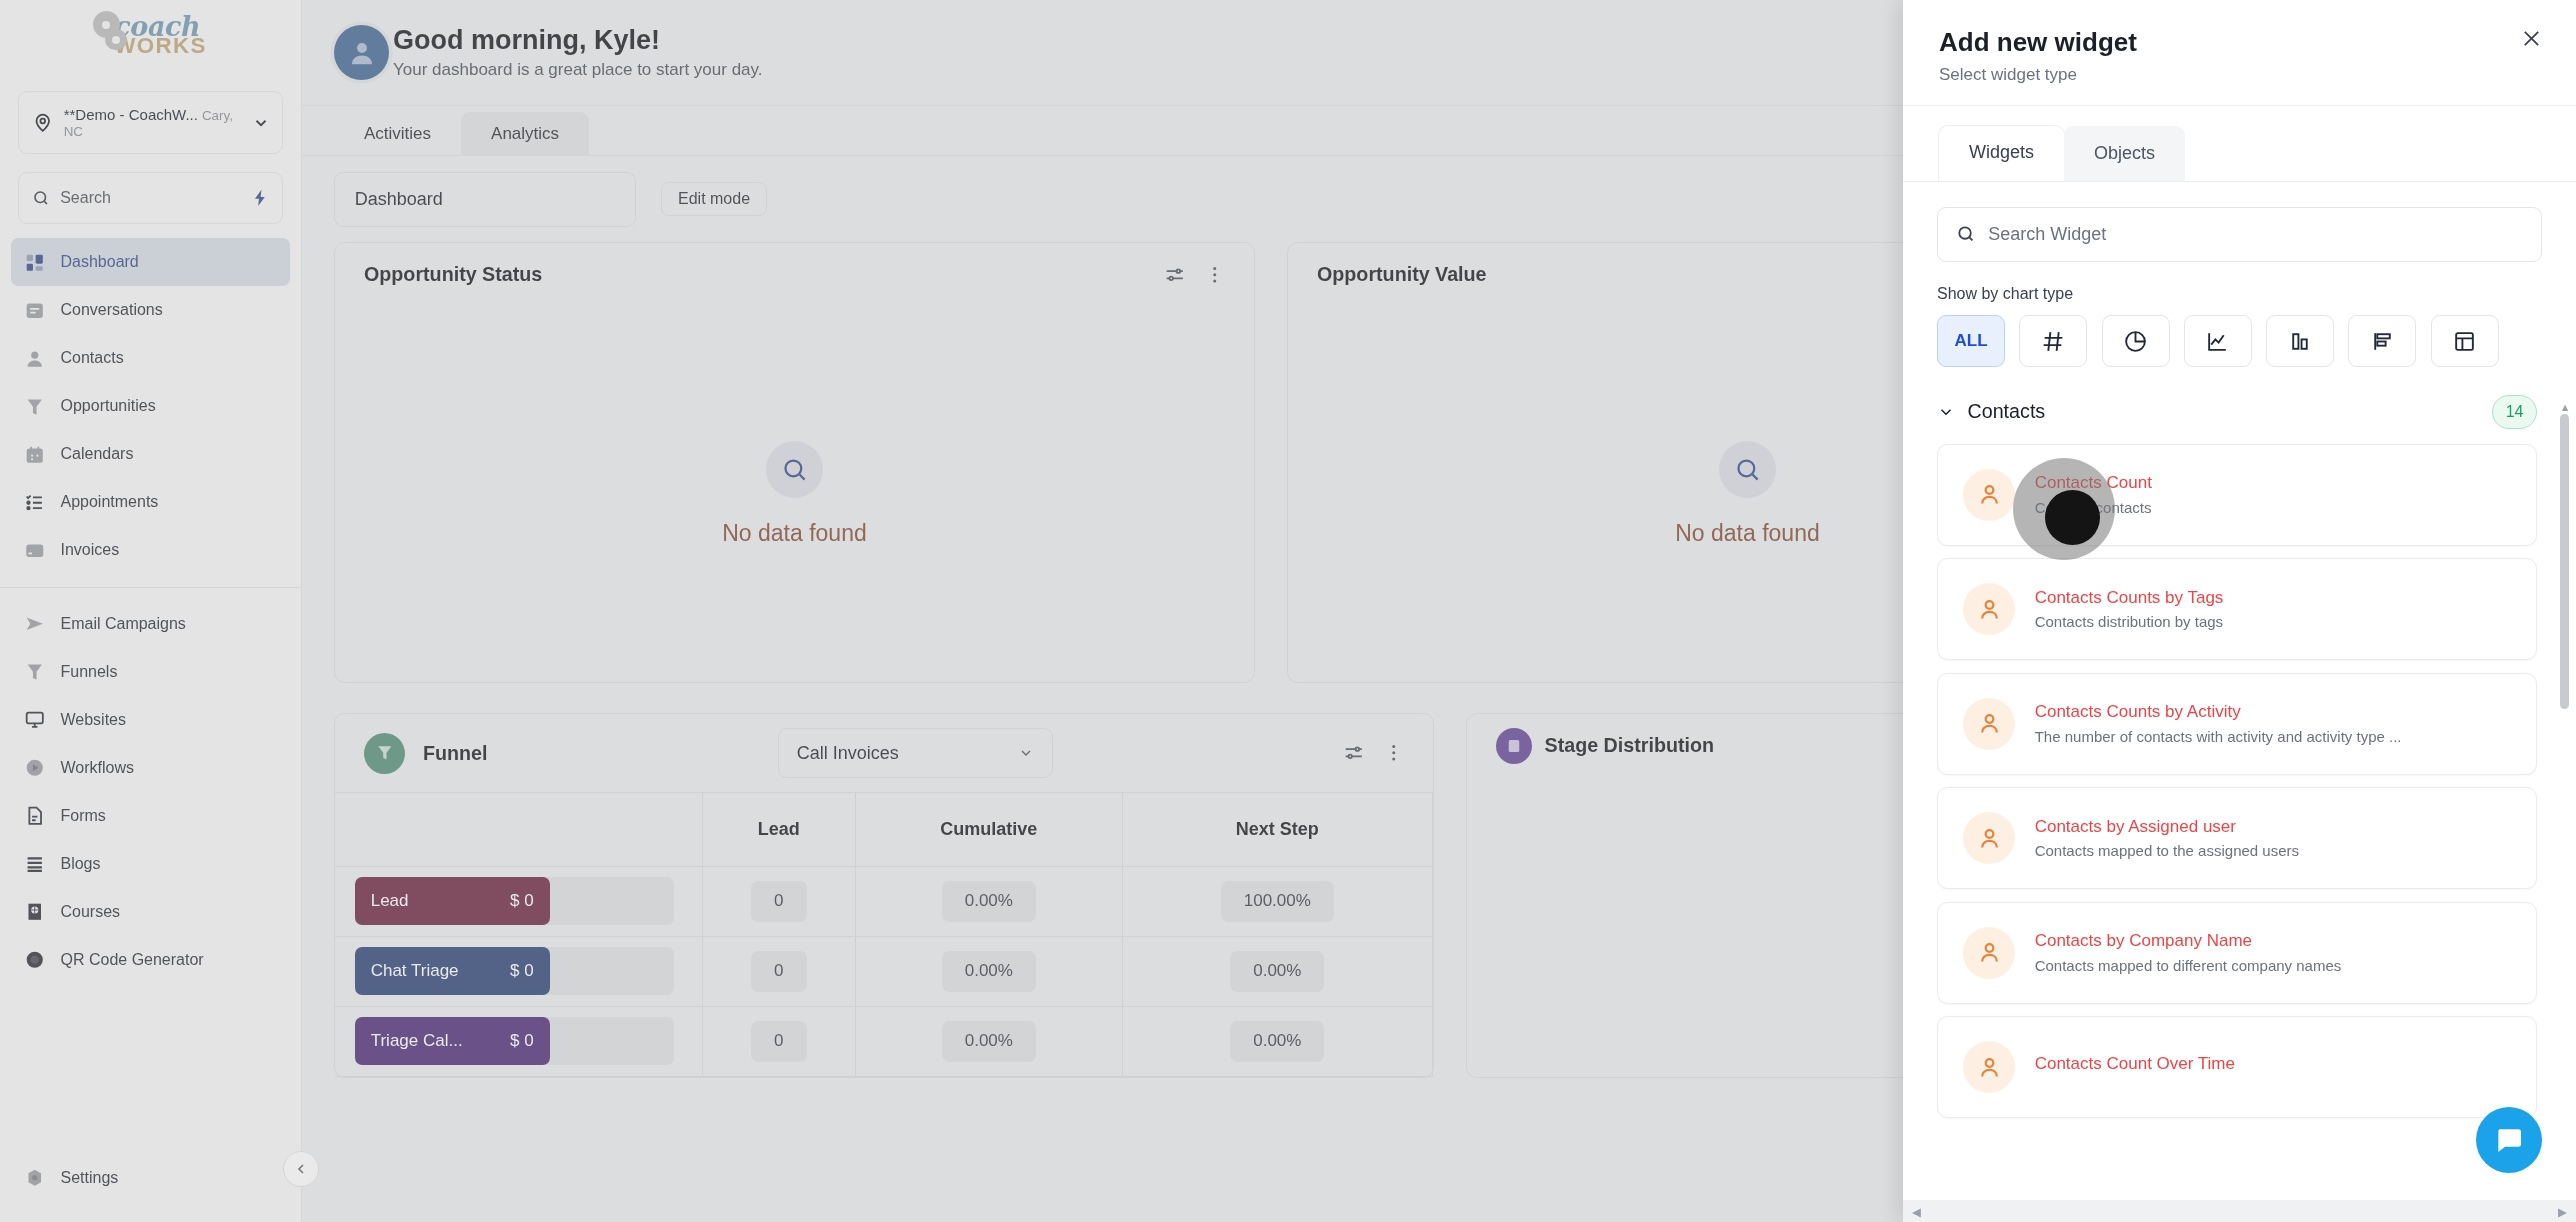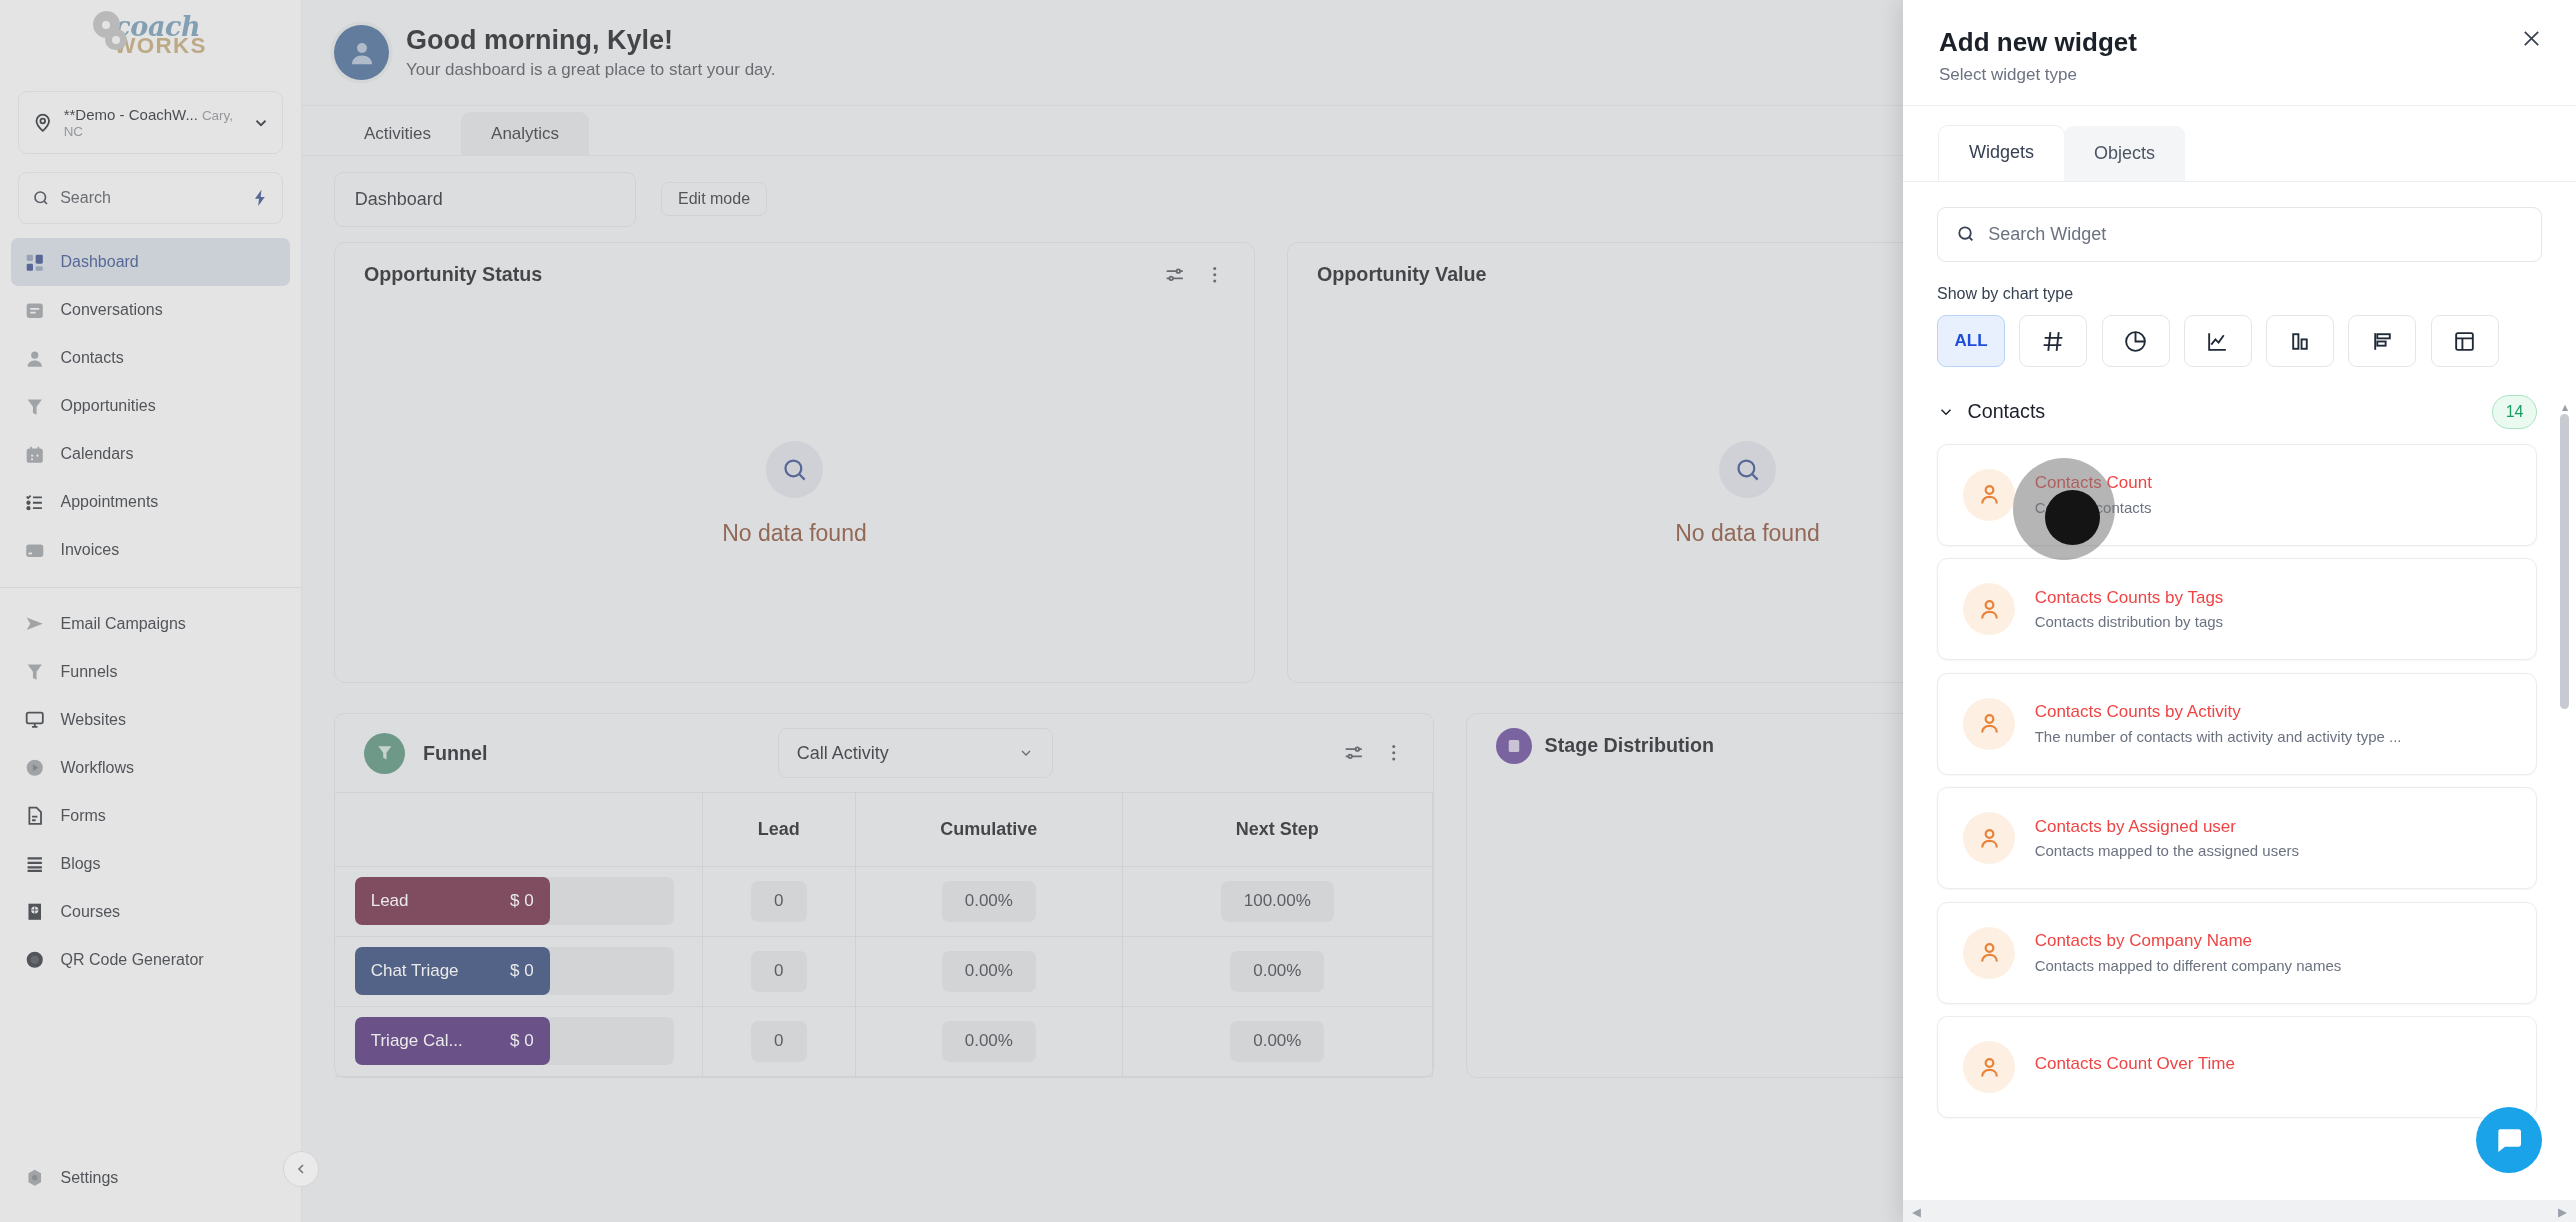--- a/index.html
+++ b/index.html
@@ -67,21 +67,21 @@
   .nav-bottom { margin-bottom: 21.5px; }
 
   .collapse-btn {
     position: absolute; right: -18px; bottom: 36px; width: 36px; height: 36px;
     border-radius: 50%; background: #fff; border: 0.9px solid #e0e2e6;
     display: flex; align-items: center; justify-content: center; color: #5b6270; font-size: 14.3px;
   }
 
   
   #main { flex: 1; min-width: 0; display: flex; flex-direction: column; background: #eceef1; }
-  .greet-bar { height: 106px; display: flex; align-items: center; padding: 0 32px; gap: 17px;
+  .greet-bar { height: 106px; display: flex; align-items: center; padding: 0 32px; gap: 4px;
                background: #eceef1; border-bottom: 0.9px solid #e0e2e6; }
   .avatar { width: 55px; height: 55px; border-radius: 50%; background: #1f6fd0;
             display:flex; align-items:center; justify-content:center; box-shadow: 0 0 0 3.6px #e2e4e8; }
   .greet-title { font-size: 27px; font-weight: 700; color: #1b2029; }
   .greet-sub { font-size: 17px; color: #4b5563; margin-top: 3.6px; }
 
   .tabs-bar { height: 50px; display: flex; align-items: flex-end; padding: 0 32px;
               border-bottom: 0.9px solid #dfe1e5; gap: 0; }
   .tab { padding: 0 30px; height: 43px; display: flex; align-items: center; font-size: 17px;
          color: #2d3440; border-radius: 9px 9px 0 0; }
@@ -487,21 +487,21 @@
       <div class="grid row2">
         <section class="card funnel-card">
           <div class="fhead">
             <span class="fbadge">
               <svg width="19.7" height="19.7" viewBox="0 0 24 24" fill="#bfe6d4">
                   <path d="M4 4h16l-6 8v8l-4-2v-6z"></path>
                 </svg>
             </span>
             <span class="card-title">Funnel</span>
             <span class="pipeline-sel">
-              <span>Call Activity</span>
+              <span>Call Invoices</span>
               <svg style="margin-left:auto" width="16" height="16" viewBox="0 0 24 24" fill="none" stroke="#4b5563" stroke-width="2">
                   <path d="M6 9l6 6 6-6"></path>
                 </svg>
             </span>
             <span class="card-tools">
               <svg width="21.5" height="21.5" viewBox="0 0 24 24" fill="none" stroke="#4b5563" stroke-width="2">
                 <path d="M3 8h12M17 8h4M3 16h4M9 16h12"></path>
                   <circle cx="16" cy="8" r="2"></circle>
                   <circle cx="8" cy="16" r="2"></circle>
               </svg>

